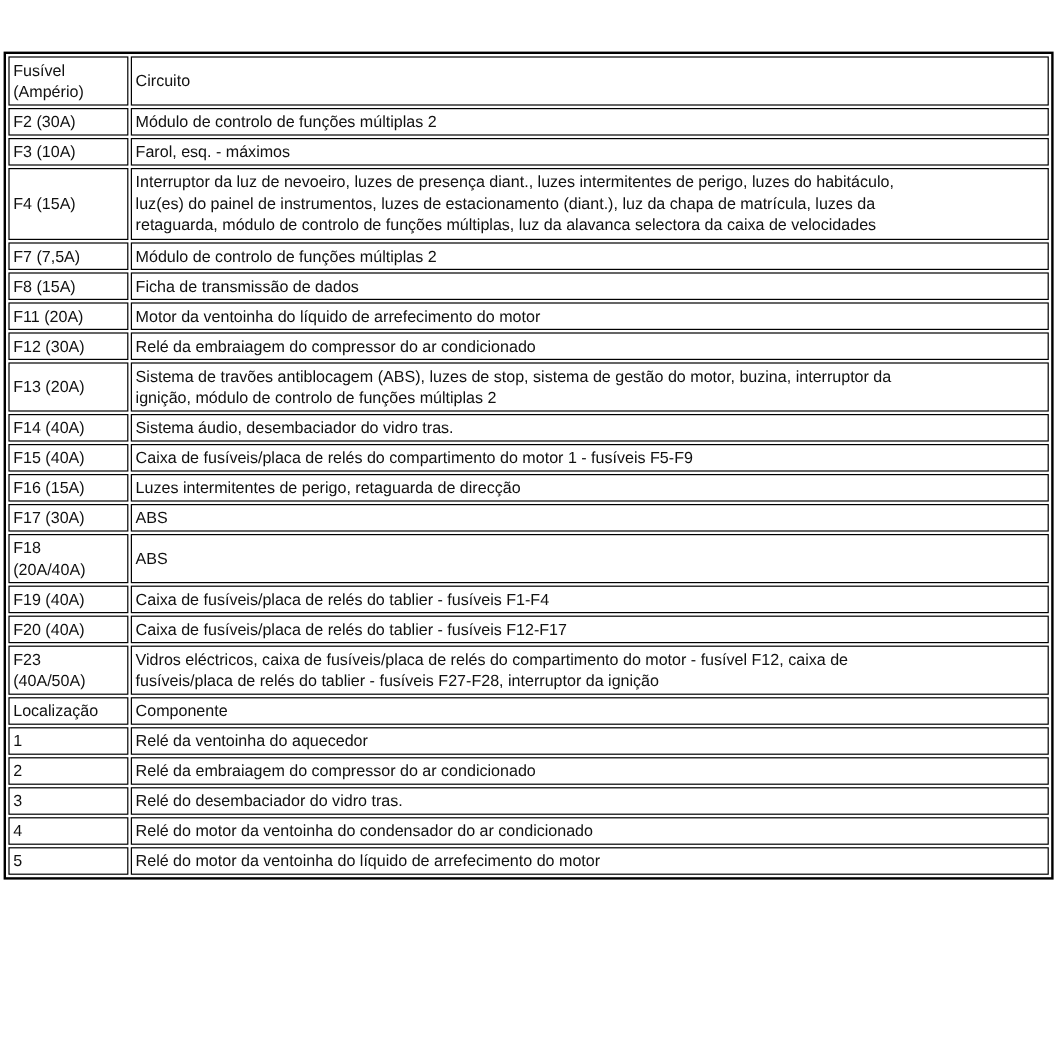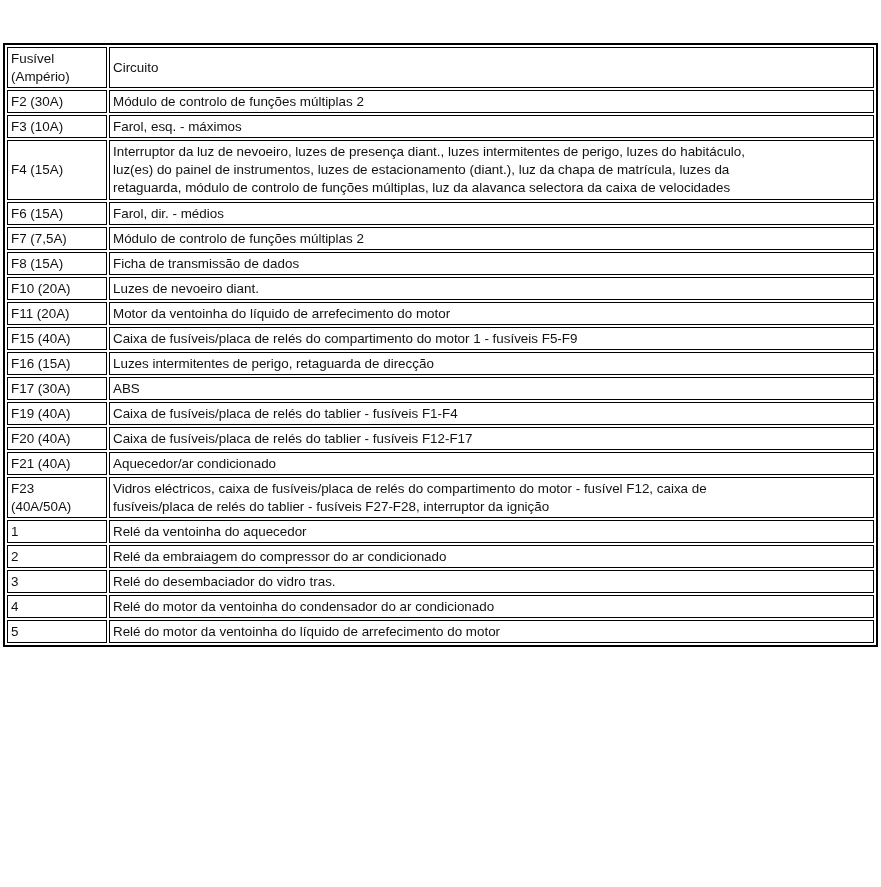--- a/index.html
+++ b/index.html
@@ -63,68 +63,76 @@
     </tr>
     <tr class="r1">
       <td>F3 (10A)</td>
       <td>Farol, esq. - máximos</td>
     </tr>
     <tr class="r3">
       <td>F4 (15A)</td>
       <td><span>Interruptor da luz de nevoeiro, luzes de presença diant., luzes intermitentes de perigo, luzes do habitáculo,</span><br><span>luz(es) do painel de instrumentos, luzes de estacionamento (diant.), luz da chapa de matrícula, luzes da</span><br><span>retaguarda, módulo de controlo de funções múltiplas, luz da alavanca selectora da caixa de velocidades</span></td>
     </tr>
     <tr class="r1">
-      <td>F6 (15A)</td>
-      <td>Farol, dir. - médios</td>
-    </tr>
-    <tr class="r1">
       <td>F7 (7,5A)</td>
       <td>Módulo de controlo de funções múltiplas 2</td>
     </tr>
     <tr class="r1">
       <td>F8 (15A)</td>
       <td>Ficha de transmissão de dados</td>
     </tr>
     <tr class="r1">
-      <td>F10 (20A)</td>
-      <td>Luzes de nevoeiro diant.</td>
+      <td>F11 (20A)</td>
+      <td>Motor da ventoinha do líquido de arrefecimento do motor</td>
     </tr>
     <tr class="r1">
-      <td>F11 (20A)</td>
-      <td>Motor da ventoinha do líquido de arrefecimento do motor</td>
+      <td>F12 (30A)</td>
+      <td>Relé da embraiagem do compressor do ar condicionado</td>
+    </tr>
+    <tr class="r2">
+      <td>F13 (20A)</td>
+      <td><span>Sistema de travões antiblocagem (ABS), luzes de stop, sistema de gestão do motor, buzina, interruptor da</span><br><span>ignição, módulo de controlo de funções múltiplas 2</span></td>
+    </tr>
+    <tr class="r1">
+      <td>F14 (40A)</td>
+      <td>Sistema áudio, desembaciador do vidro tras.</td>
     </tr>
     <tr class="r1">
       <td>F15 (40A)</td>
       <td>Caixa de fusíveis/placa de relés do compartimento do motor 1 - fusíveis F5-F9</td>
     </tr>
     <tr class="r1">
       <td>F16 (15A)</td>
       <td>Luzes intermitentes de perigo, retaguarda de direcção</td>
     </tr>
     <tr class="r1">
       <td>F17 (30A)</td>
       <td>ABS</td>
     </tr>
+    <tr class="r2">
+      <td><span>F18</span><br><span>(20A/40A)</span></td>
+      <td>ABS</td>
+    </tr>
     <tr class="r1">
       <td>F19 (40A)</td>
       <td>Caixa de fusíveis/placa de relés do tablier - fusíveis F1-F4</td>
     </tr>
     <tr class="r1">
       <td>F20 (40A)</td>
       <td>Caixa de fusíveis/placa de relés do tablier - fusíveis F12-F17</td>
     </tr>
-    <tr class="r1">
-      <td>F21 (40A)</td>
-      <td>Aquecedor/ar condicionado</td>
-    </tr>
     <tr class="r2">
       <td><span>F23</span><br><span>(40A/50A)</span></td>
       <td><span>Vidros eléctricos, caixa de fusíveis/placa de relés do compartimento do motor - fusível F12, caixa de</span><br><span>fusíveis/placa de relés do tablier - fusíveis F27-F28, interruptor da ignição</span></td>
     </tr>
 
+    <tr class="r1">
+      <td>Localização</td>
+      <td>Componente</td>
+    </tr>
     <tr class="r1">
       <td>1</td>
       <td>Relé da ventoinha do aquecedor</td>
     </tr>
     <tr class="r1">
       <td>2</td>
       <td>Relé da embraiagem do compressor do ar condicionado</td>
     </tr>
     <tr class="r1">
       <td>3</td>

